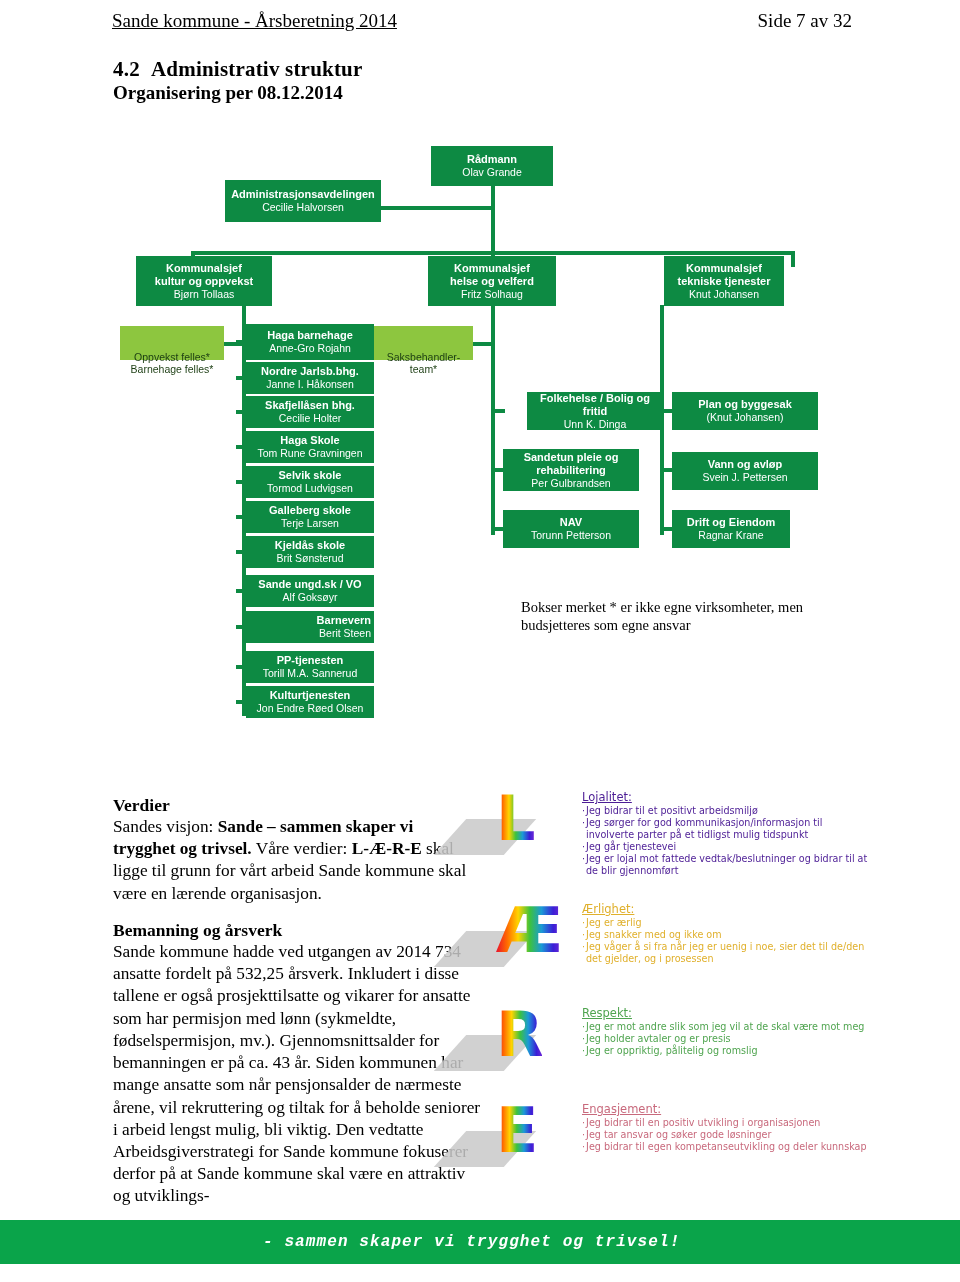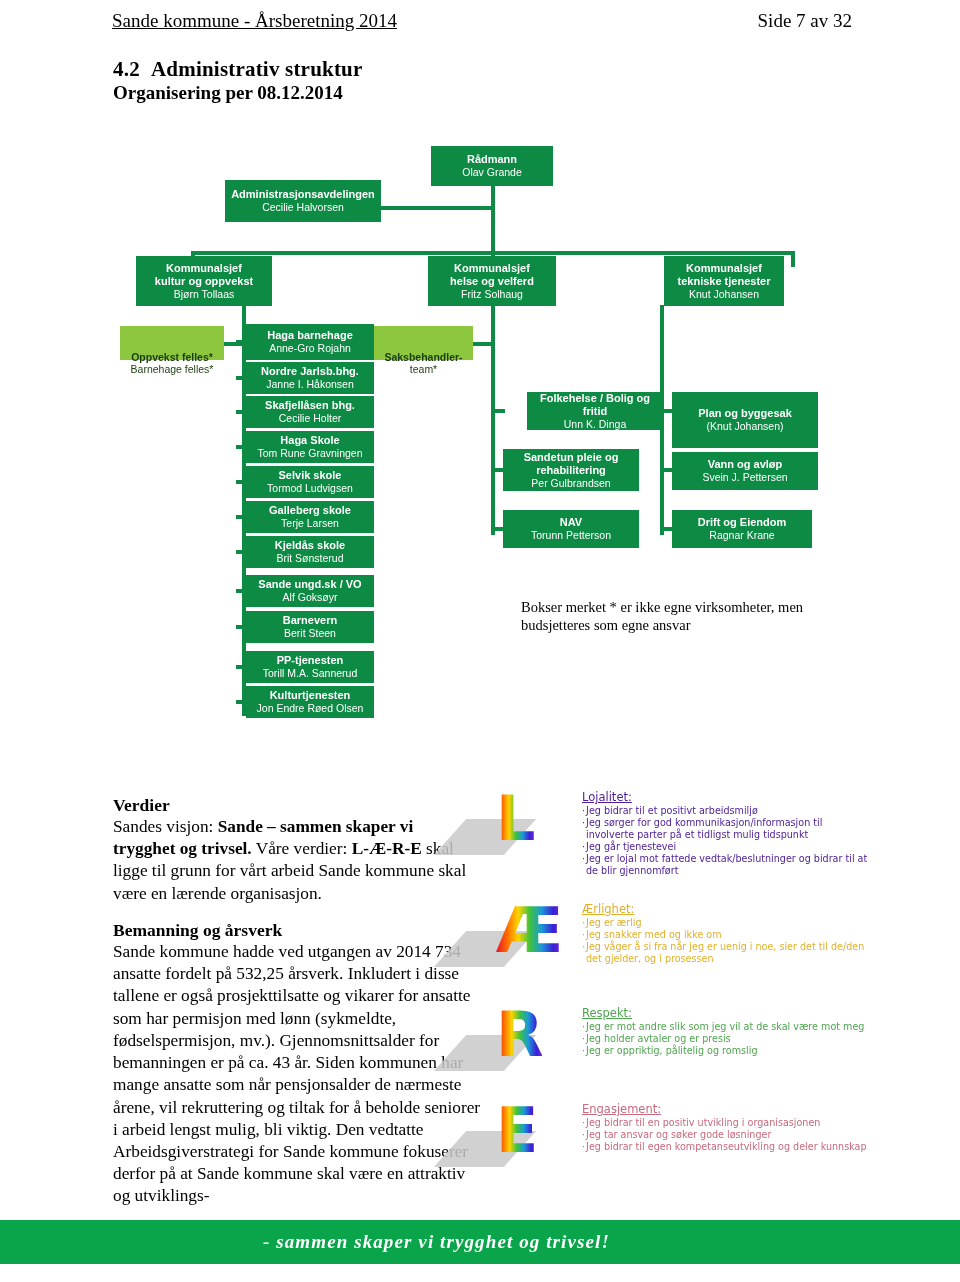--- a/index.html
+++ b/index.html
@@ -33,21 +33,21 @@
     position:absolute;box-sizing:border-box;
     background:#0d8a43;color:#ffffff;
     font-family:"Liberation Sans", sans-serif;
     display:flex;flex-direction:column;align-items:center;justify-content:center;
     text-align:center;line-height:1.18;
     padding:2px 3px;
   }
   .box .t1{font-weight:bold;font-size:11px;}
   .box .t2{font-size:10.5px;}
   .box.lite{background:#8dc63f;color:#1b3d12;}
-  .box.lite .t1{font-weight:bold;font-size:10.5px;margin-top:40px;}
+  .box.lite .t1{font-weight:normal;font-size:10.5px;margin-top:40px;}
   .box.lite .t2{font-weight:normal;font-size:10.5px;}
   .conn{position:absolute;background:#0d8a43;}
 
   #note{
     position:absolute;left:521px;top:598px;width:330px;
     font-size:14.5px;line-height:1.25;color:#000;
     font-family:"Liberation Serif", serif;
   }
 
   
@@ -79,22 +79,22 @@
   .value-list{margin:0;padding:0;list-style:none;}
   .value-list li{font-size:9.6px;line-height:1.26;text-indent:-4px;padding-left:4px;}
   .value-list li:before{content:"\00B7";margin-right:1px;}
 
   
   #footer-banner{
     position:absolute;left:0;bottom:18px;width:960px;height:44px;
     background:#0aa44a;display:flex;align-items:center;
   }
   #footer-banner span{
-    color:#fff;font-family:Liberation Serif, serif;
-    font-weight:bold;font-style:italic;font-size:19px;letter-spacing:1.1px;
+    color:#fff;font-family:Liberation Mono, monospace;
+    font-weight:bold;font-style:italic;font-size:16px;letter-spacing:1.1px;
     margin-left:263px;
   }
 </style>
 </head>
 <body>
 
 <div id="page-header">
   <div id="doc-title">Sande kommune  - Årsberetning 2014</div>
   <div id="page-number">Side 7 av 32</div>
 </div>
@@ -181,21 +181,21 @@
     <span class="t2">Terje Larsen</span>
   </div>
   <div class="box" style="left:246px;top:418px;width:128px;height:32px;">
     <span class="t1">Kjeldås skole</span>
     <span class="t2">Brit Sønsterud</span>
   </div>
   <div class="box" style="left:246px;top:457px;width:128px;height:32px;">
     <span class="t1">Sande ungd.sk / VO</span>
     <span class="t2">Alf Goksøyr</span>
   </div>
-  <div class="box" style="left:246px;top:493px;width:128px;height:32px;">
+  <div class="box" style="left:246px;top:493px;width:128px;height:32px;align-items:flex-end;">
     <span class="t1">Barnevern</span>
     <span class="t2">Berit Steen</span>
   </div>
   <div class="box" style="left:246px;top:533px;width:128px;height:32px;">
     <span class="t1">PP-tjenesten</span>
     <span class="t2">Torill M.A. Sannerud</span>
   </div>
   <div class="box" style="left:246px;top:568px;width:128px;height:32px;">
     <span class="t1">Kulturtjenesten</span>
     <span class="t2">Jon Endre Røed Olsen</span>
@@ -222,29 +222,29 @@
     <span class="t2">Per Gulbrandsen</span>
   </div>
   <div class="box" style="left:503px;top:392px;width:136px;height:38px;">
     <span class="t1">NAV</span>
     <span class="t2">Torunn Petterson</span>
   </div>
   <div class="conn" style="left:491px;top:291px;width:14px;height:4px;"></div>
   <div class="conn" style="left:491px;top:350px;width:14px;height:4px;"></div>
   <div class="conn" style="left:491px;top:409px;width:14px;height:4px;"></div>
 
-  <div class="box" style="left:672px;top:274px;width:146px;height:56px;">
+  <div class="box" style="left:672px;top:274px;width:146px;height:38px;">
     <span class="t1">Plan og byggesak</span>
     <span class="t2">(Knut Johansen)</span>
   </div>
   <div class="box" style="left:672px;top:334px;width:146px;height:38px;">
     <span class="t1">Vann og avløp</span>
     <span class="t2">Svein J. Pettersen</span>
   </div>
-  <div class="box" style="left:672px;top:392px;width:140px;height:38px;">
+  <div class="box" style="left:672px;top:392px;width:118px;height:38px;">
     <span class="t1">Drift og Eiendom</span>
     <span class="t2">Ragnar Krane</span>
   </div>
   <div class="conn" style="left:660px;top:291px;width:14px;height:4px;"></div>
   <div class="conn" style="left:660px;top:350px;width:14px;height:4px;"></div>
   <div class="conn" style="left:660px;top:409px;width:14px;height:4px;"></div>
 </div>
 
 <div id="note">Bokser merket * er ikke egne virksomheter, men budsjetteres som egne ansvar</div>
 

